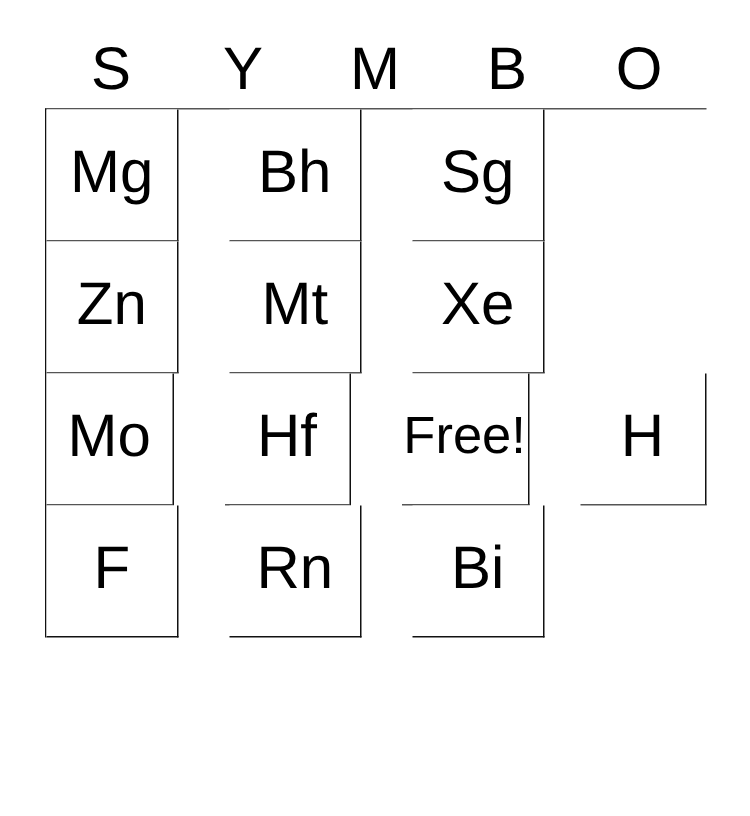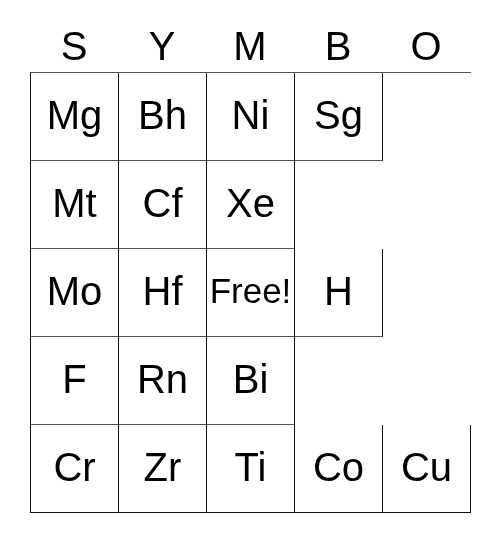--- a/index.html
+++ b/index.html
@@ -47,20 +47,21 @@
   .grid {
     width: 440px;
     border-top: 1px solid #555555;
     border-left: 1px solid #111111;
     box-sizing: content-box;
   }
   .grid-row {
     display: flex;
     width: 440px;
     height: 88px;
+    gap: 34px;
   }
   .grid-row:last-child .cell {
     border-bottom: 1px solid #555555;
   }
   .cell {
     width: 88px;
     height: 88px;
     box-sizing: border-box;
     border-right: 1px solid #111111;
     border-bottom: 1px solid #555555;
@@ -112,33 +113,30 @@
   <div class="grid">
 
     <div class="grid-row">
       <div class="cell">
           <span class="cell-text">Mg</span>
         </div>
       <div class="cell">
           <span class="cell-text">Bh</span>
         </div>
       <div class="cell">
-          <span class="cell-text">Ni</span>
-        </div>
-      <div class="cell">
           <span class="cell-text">Sg</span>
         </div>
     </div>
 
     <div class="grid-row">
       <div class="cell">
-          <span class="cell-text">Mt</span>
+          <span class="cell-text">Zn</span>
         </div>
       <div class="cell">
-          <span class="cell-text">Cf</span>
+          <span class="cell-text">Mt</span>
         </div>
       <div class="cell">
           <span class="cell-text">Xe</span>
         </div>
     </div>
 
     <div class="grid-row">
       <div class="cell">
           <span class="cell-text">Mo</span>
         </div>
@@ -158,32 +156,15 @@
           <span class="cell-text">F</span>
         </div>
       <div class="cell">
           <span class="cell-text">Rn</span>
         </div>
       <div class="cell">
           <span class="cell-text">Bi</span>
         </div>
     </div>
 
-    <div class="grid-row">
-      <div class="cell">
-          <span class="cell-text">Cr</span>
-        </div>
-      <div class="cell">
-          <span class="cell-text">Zr</span>
-        </div>
-      <div class="cell">
-          <span class="cell-text">Ti</span>
-        </div>
-      <div class="cell">
-          <span class="cell-text">Co</span>
-        </div>
-      <div class="cell">
-          <span class="cell-text">Cu</span>
-        </div>
-    </div>
 
   </div>
 </div>
 
 </body></html>

